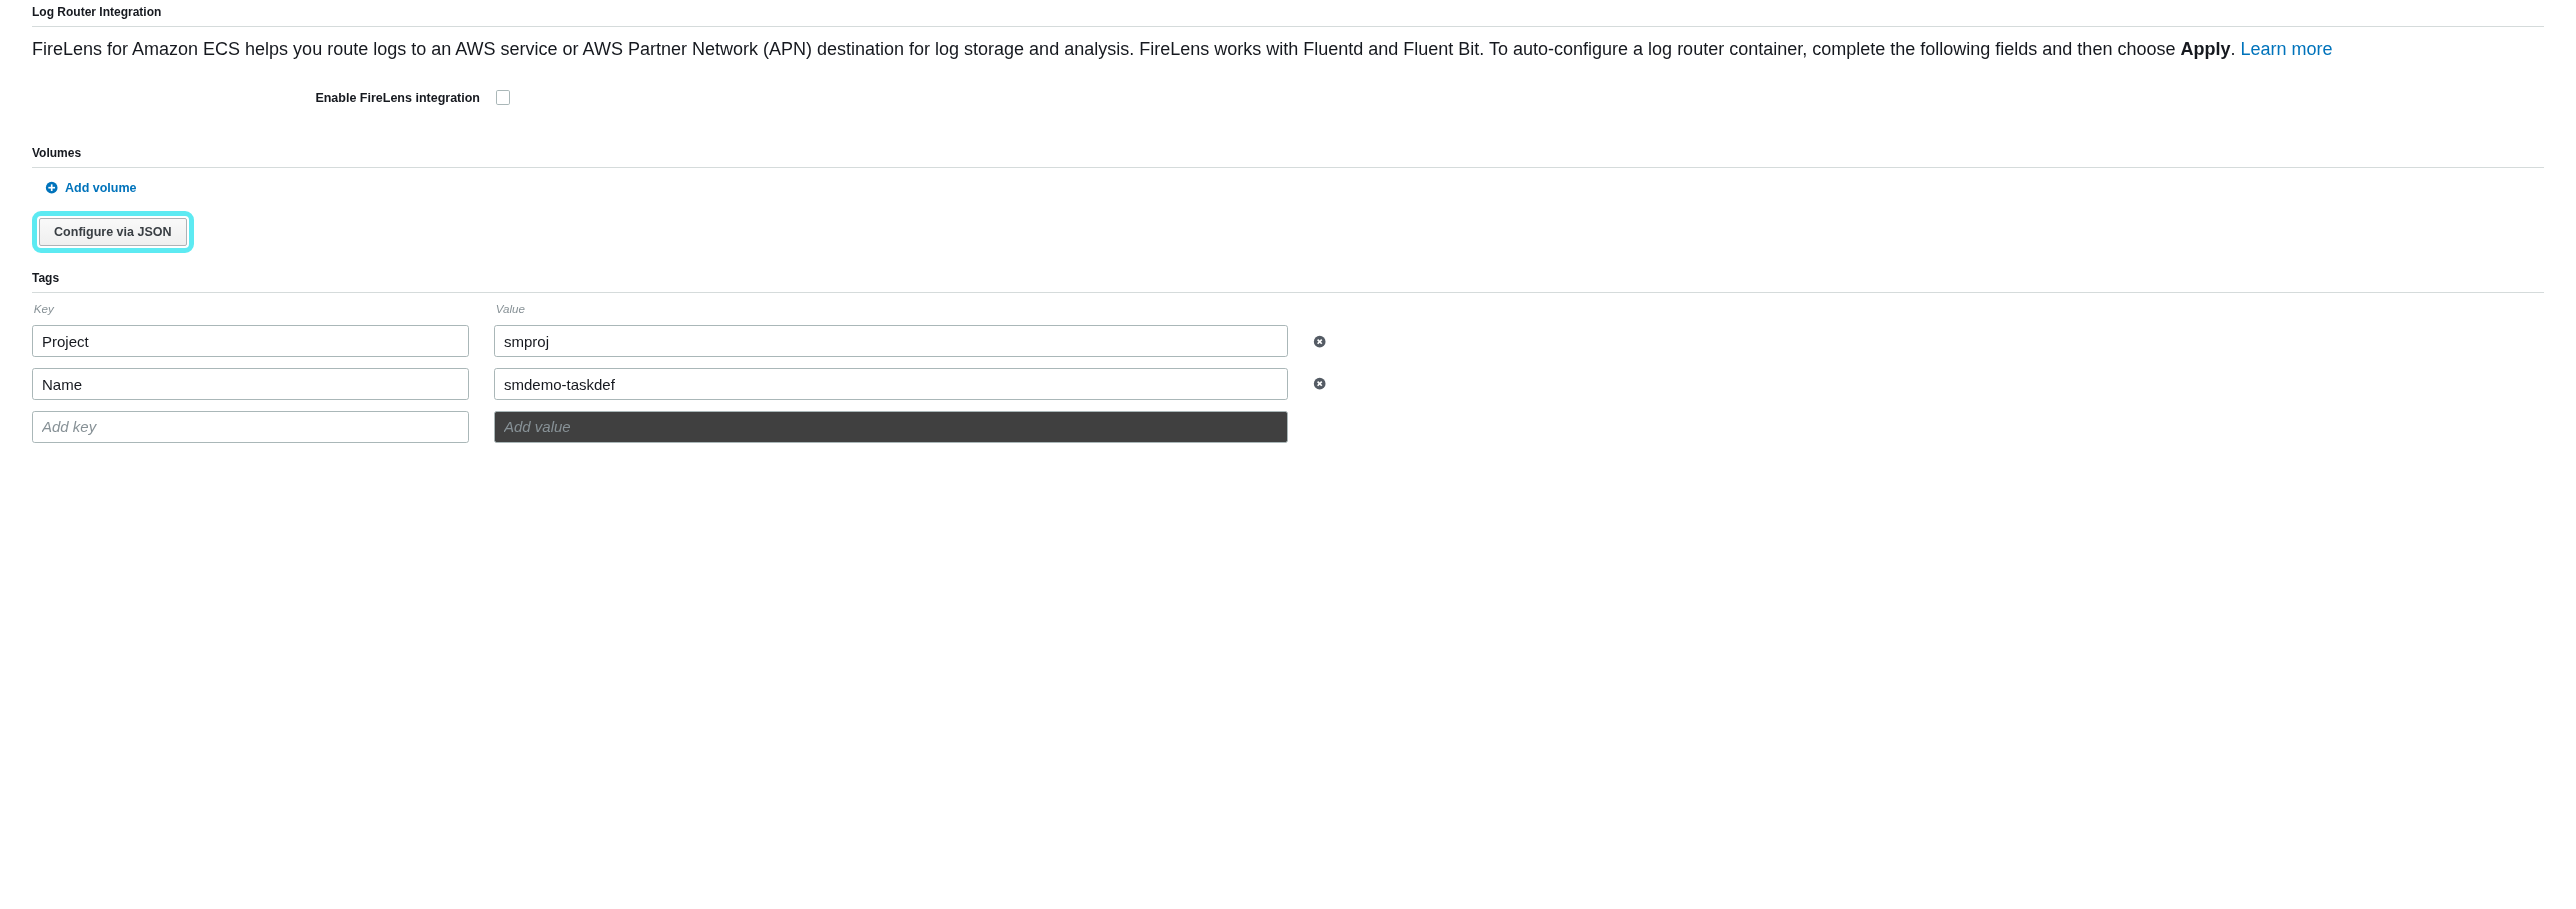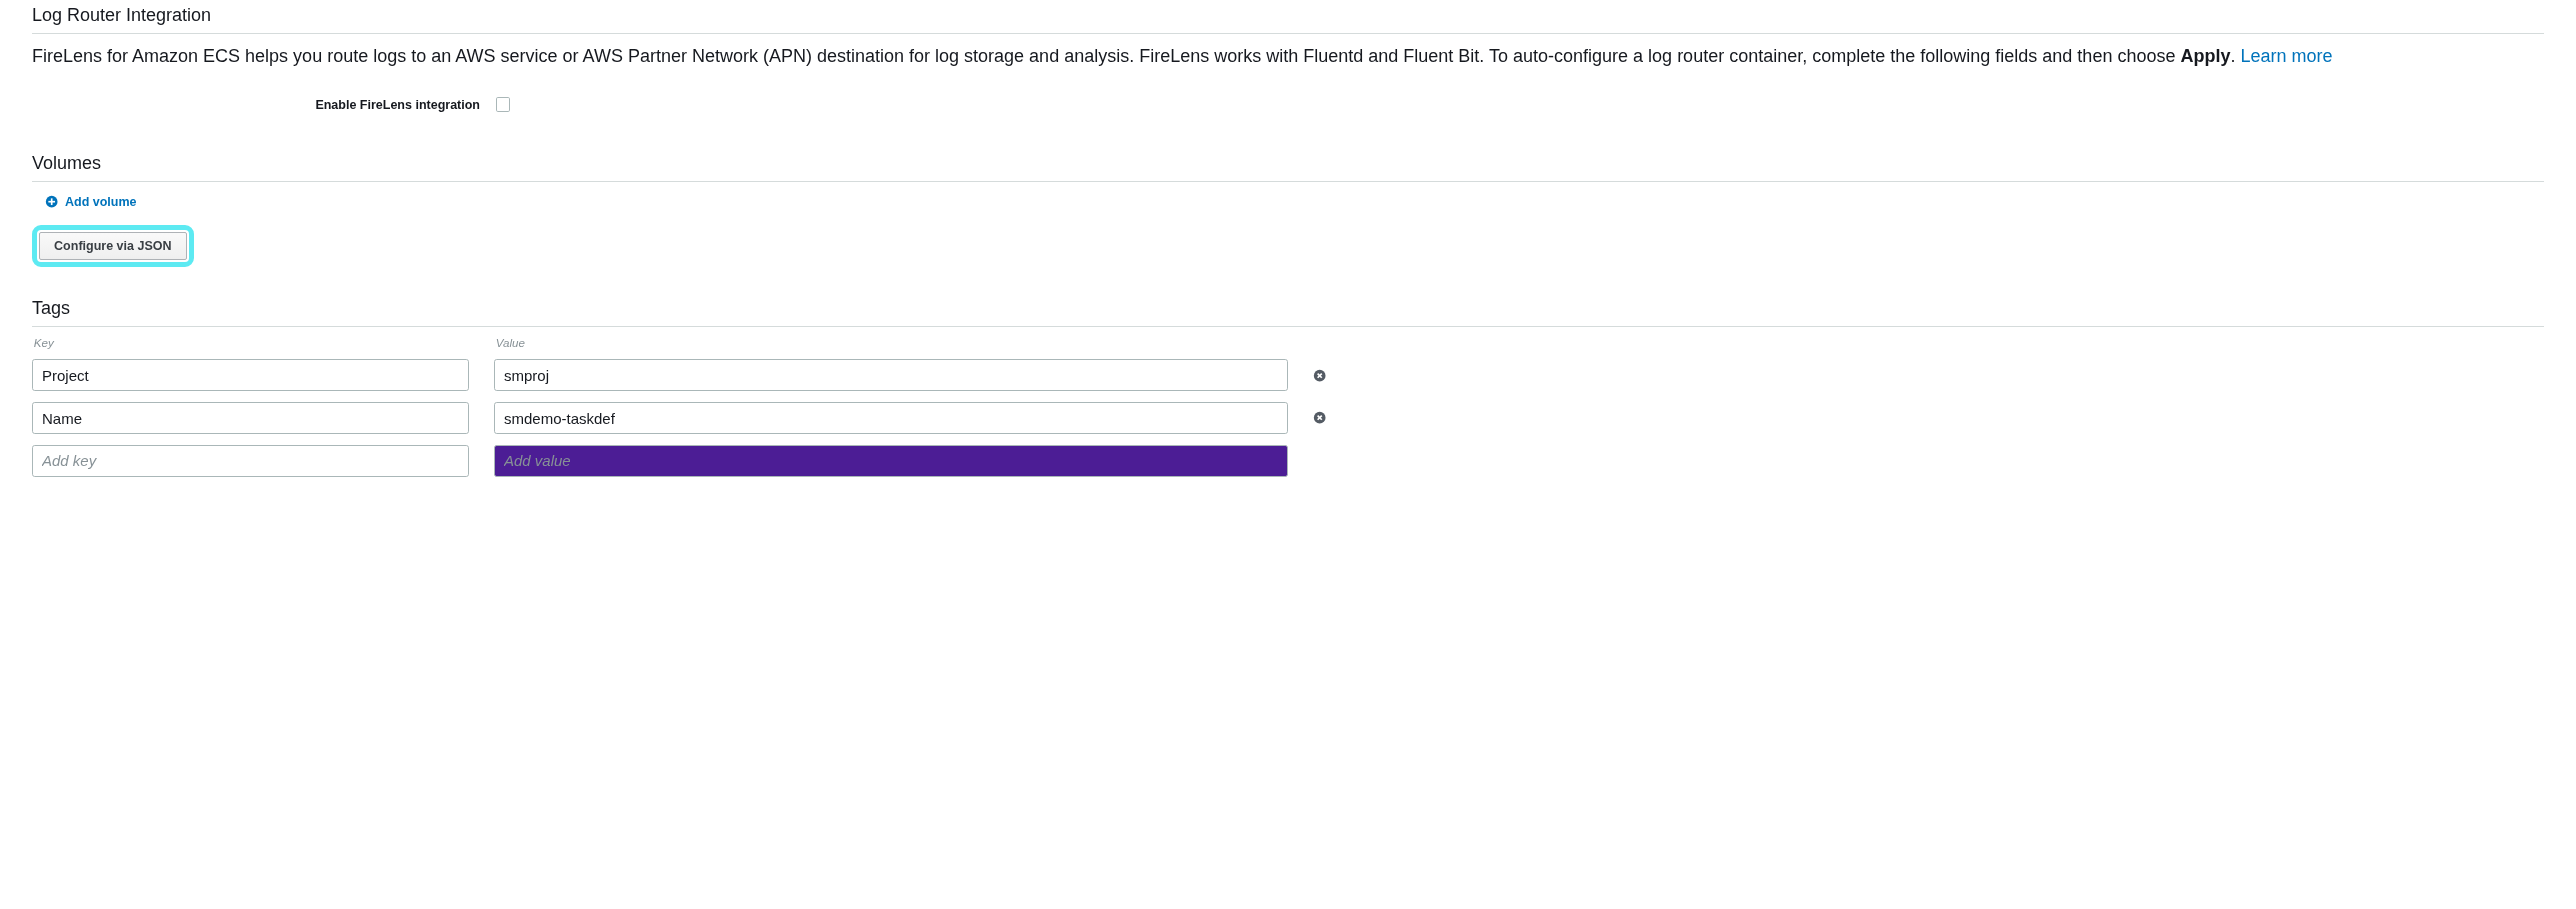--- a/index.html
+++ b/index.html
@@ -4,22 +4,22 @@
   <style>
     * { box-sizing: border-box; margin: 0; padding: 0; }
     body {
       font-family: "Amazon Ember", "Helvetica Neue", Arial, sans-serif;
       font-size: 12.5px;
       color: #16191f;
       background: #fff;
       padding: 0 32px 18px 32px;
     }
     .section-title {
-      font-size: 18px;
-      font-weight: 400;
+      font-size: 12px;
+      font-weight: 700;
       color: #16191f;
       padding: 5.4px 0 7.1px 0;
       border-bottom: 0.9px solid #d5dbdb;
       margin-bottom: 9px;
     }
     .section-desc {
       font-size: 18px;
       color: #16191f;
       line-height: 1.5;
       margin-bottom: 27px;
@@ -72,21 +72,21 @@
     .btn-grey {
       background: linear-gradient(#f7f7f7, #ededed);
       border: 0.9px solid #adb1b5;
       border-radius: 2px;
       padding: 6.2px 14.3px;
       font-size: 12.5px;
       font-weight: 700;
       color: #3a3f44;
       cursor: pointer;
     }
-    .tags-section { margin-top: 13px; }
+    .tags-section { margin-top: 0; }
     .tags-grid {
       display: grid;
       grid-template-columns: 437px 794px 36px;
       column-gap: 25px;
       row-gap: 10.7px;
       align-items: center;
     }
     .col-header {
       font-size: 11.6px;
       color: #879196;
@@ -102,21 +102,21 @@
       padding: 0 9px;
       font-size: 15px;
       color: #16191f;
       background: #fff;
     }
     .tag-input::placeholder {
       color: #879196;
       font-style: italic;
     }
     .tag-input.disabled {
-      background: #4c1d95;
+      background: #404040;
       color: #879196;
     }
     .remove-icon {
       width: 14.3px; height: 14.3px;
       cursor: pointer;
       display: inline-flex; align-items: center; justify-content: center;
     }
     .remove-icon svg { display: block; }
     .spacer-cell { height: 0.9px; }
   </style>

